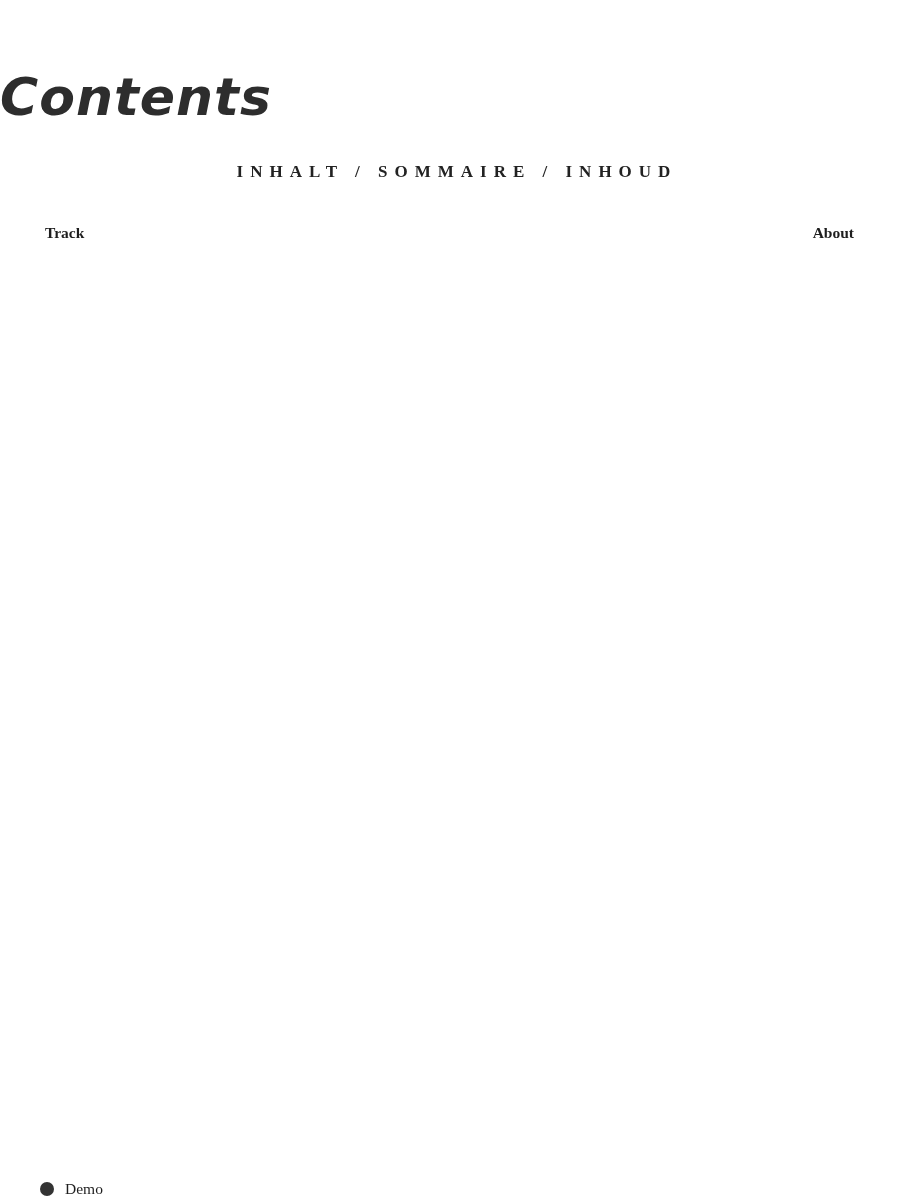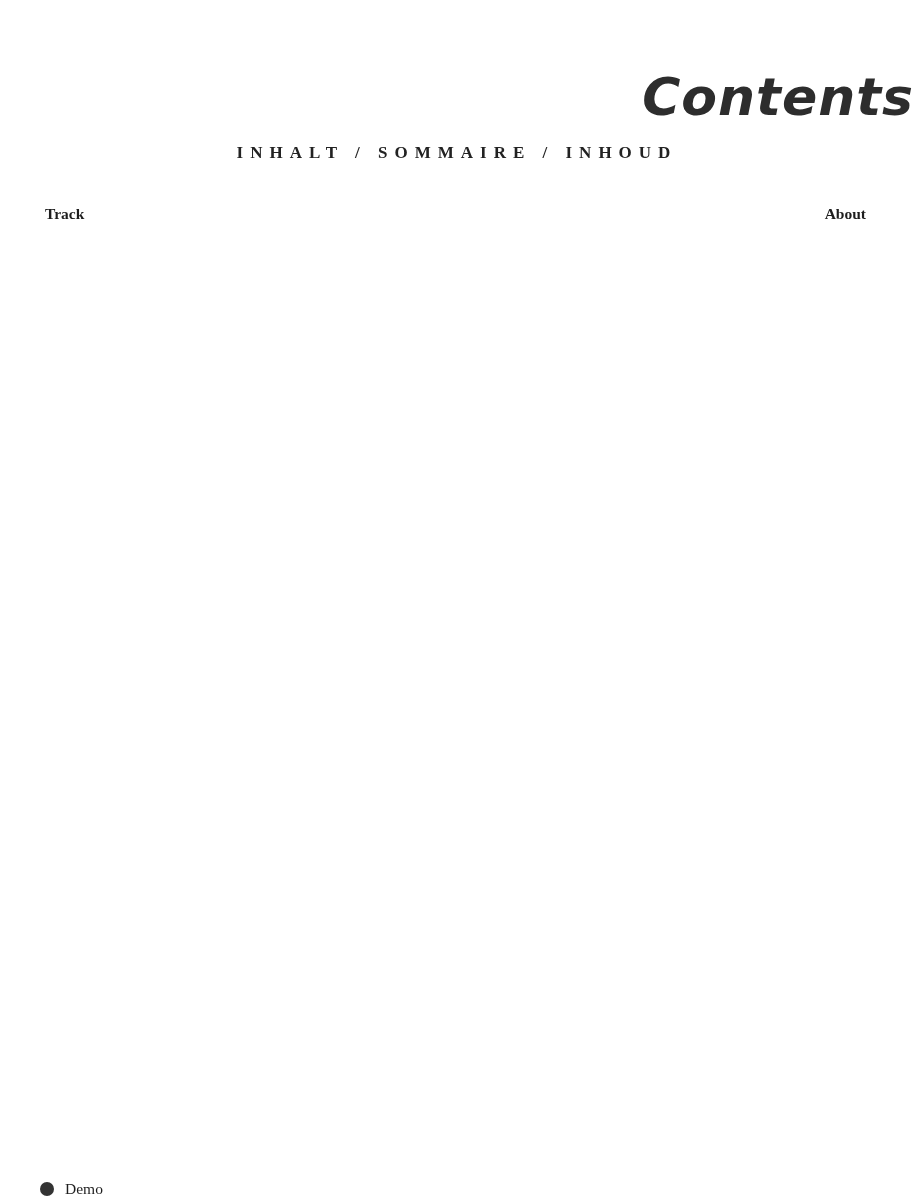--- a/index.html
+++ b/index.html
@@ -9,38 +9,38 @@
   html,body{margin:0;padding:0;}
   body{
     width:914px;height:1200px;background:#ffffff;overflow:hidden;
     font-family:"Liberation Serif","DejaVu Serif",serif;
     color:var(--ink);position:relative;
   }
   .page{width:914px;height:1200px;position:relative;}
 
   h1.doc-title{
     margin:70px 0 0 0;
-    text-align:right;
+    text-align:left;
     font-family:"DejaVu Sans","Liberation Sans",sans-serif;
     font-style:italic;font-weight:bold;
     font-size:52px;line-height:54px;
     letter-spacing:1px;
     color:#2d2d2d;
   }
   .subtitle{
-    margin-top:20px;
+    margin-top:39px;
     text-align:center;
     font-weight:bold;
     font-size:17px;line-height:18px;
     letter-spacing:7px;
     color:#222;
   }
   .col-headers{
     display:flex;justify-content:space-between;
-    padding:0 48px 0 45px;
+    padding:0 60px 0 45px;
     margin-top:42px;
     font-weight:bold;font-size:15.5px;line-height:19px;
   }
   .toc{margin-top:33px;}
   .row{
     display:grid;
     grid-template-columns:85px 260px 275px 1fr 38px;
     align-items:start;
     box-sizing:border-box;
     min-height:37.4px;

